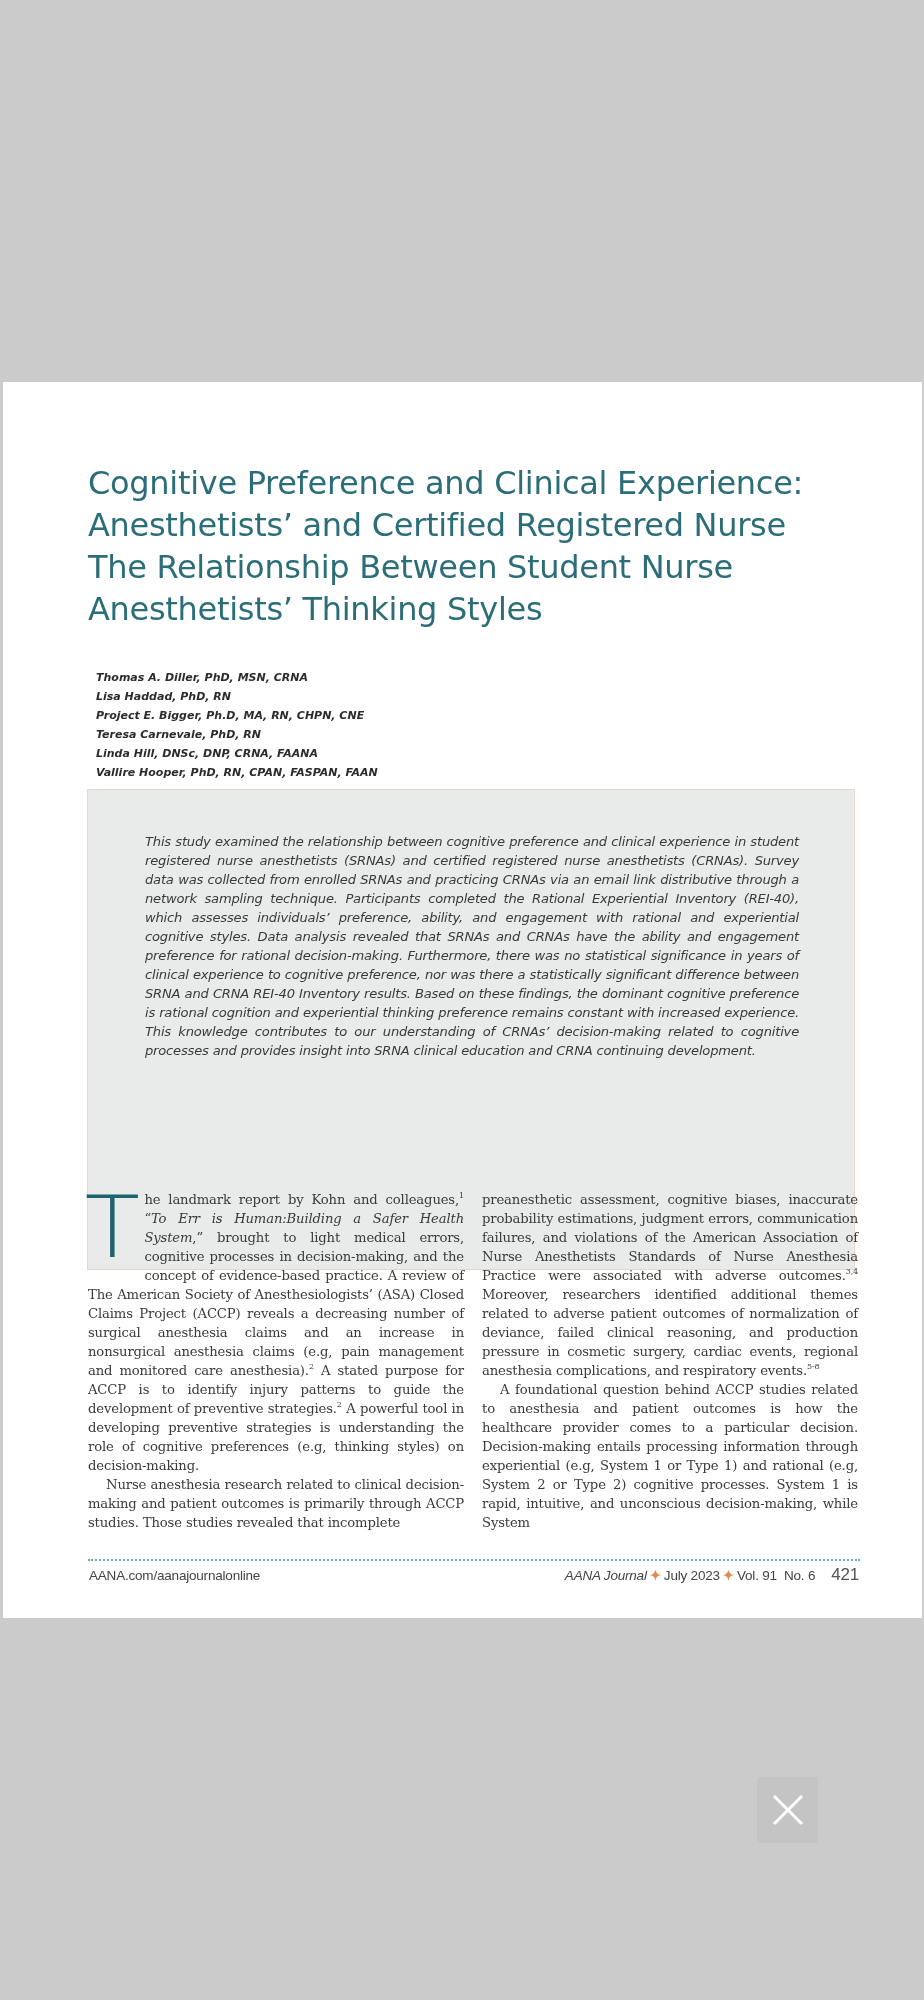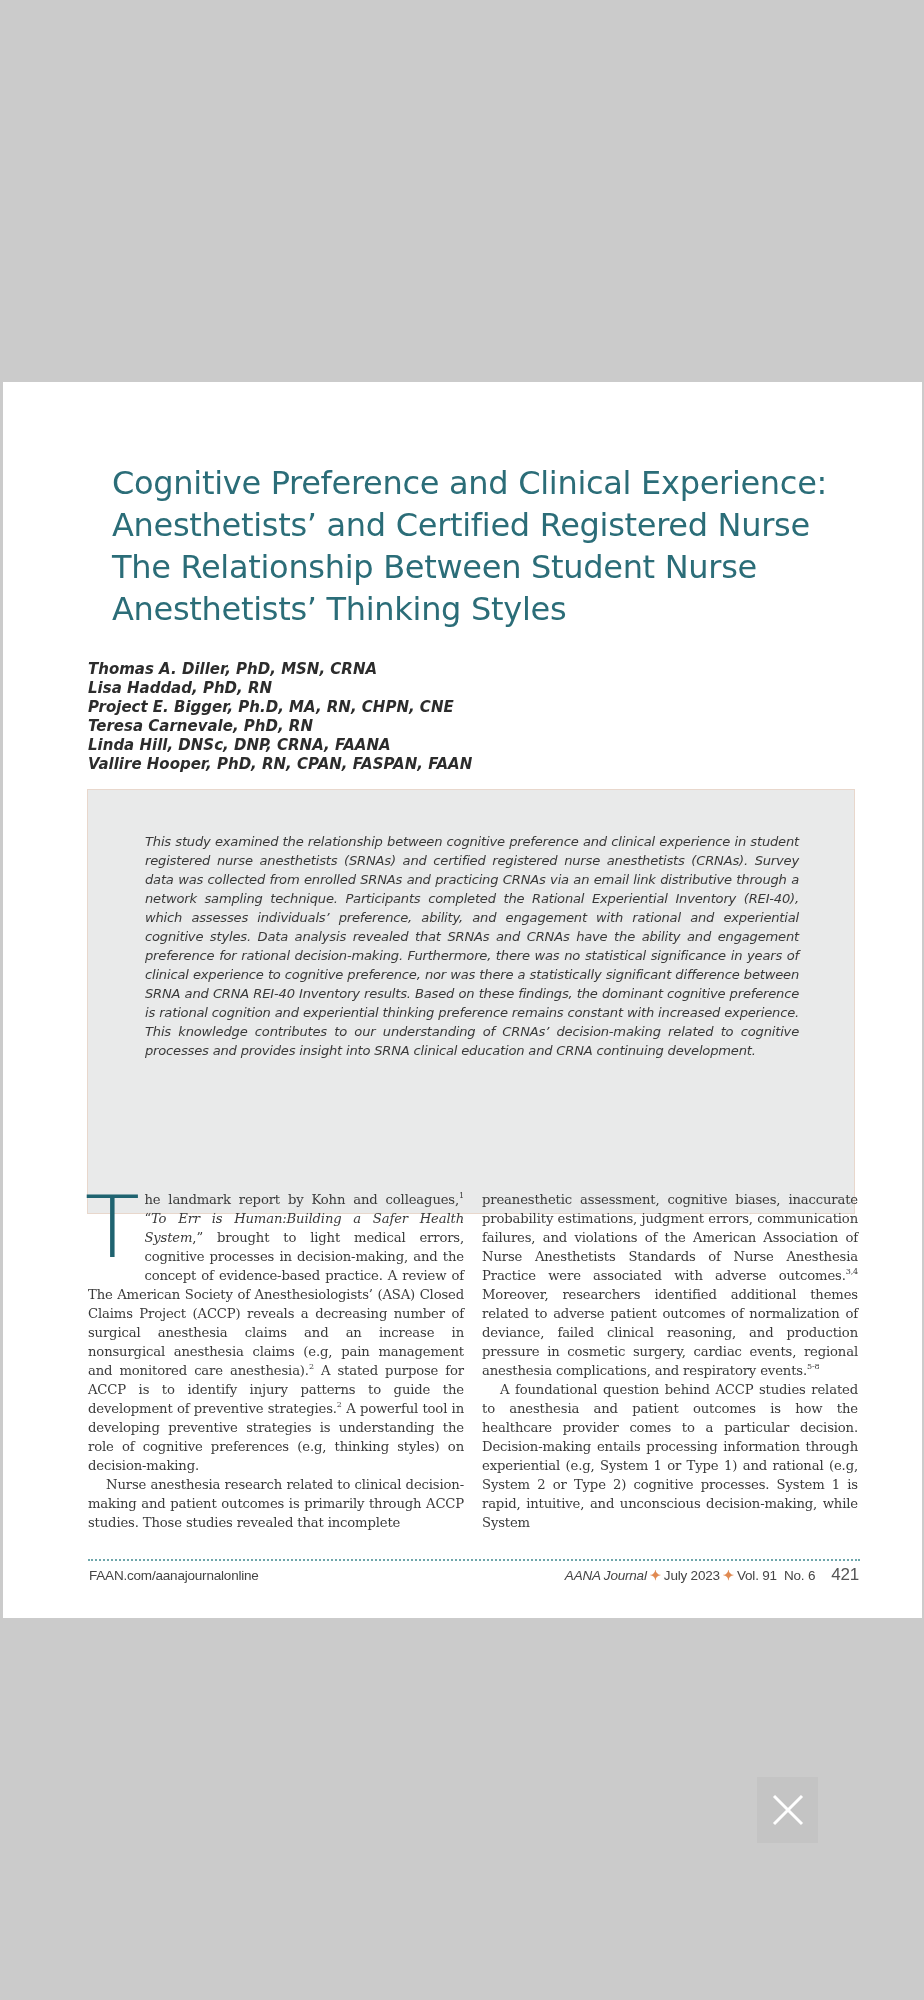--- a/index.html
+++ b/index.html
@@ -8,28 +8,28 @@
     font-family: "Liberation Sans", sans-serif;
   }
   .page {
     position: absolute; left: 3px; top: 382px; width: 919px; height: 1236px; background: #ffffff;
   }
   .title {
     position: absolute; left: 85px; top: 80px; width: 790px;
     color: #2b6d78; font-family: "DejaVu Sans", sans-serif; font-weight: normal;
     font-size: 32px; line-height: 42px; letter-spacing: -0.3px; margin: 0;
   }
-  .title div { white-space: nowrap; margin-left: 24px; }
+  .title div { white-space: nowrap; }
   .authors {
-    position: absolute; left: 85px; top: 278px; margin: 0; padding: 0; list-style: none;
+    position: absolute; left: 85px; top: 278px; margin: 8px; padding: 0; list-style: none;
     font-family: "DejaVu Sans", sans-serif; font-style: italic; font-weight: bold;
-    font-size: 15px; line-height: 19px; color: #2c2c2c;
+    font-size: 11px; line-height: 19px; color: #2c2c2c;
   }
   .abstract-box {
-    position: absolute; left: 84px; top: 407px; width: 768px; height: 425px;
+    position: absolute; left: 84px; top: 407px; width: 768px; height: 481px;
     background: #e9eaea; border: 1.5px solid #e8d7cc; box-sizing: border-box;
   }
   .abstract-text {
     position: absolute; left: 57px; top: 42px; width: 654px;
     font-family: "DejaVu Sans", sans-serif; font-style: italic; font-size: 13.1px; line-height: 19px;
     color: #3a3a3a; text-align: justify; margin: 0; letter-spacing: -0.2px;
   }
   .keywords {
     position: absolute; left: 57px; top: 296px; width: 654px;
     font-family: "DejaVu Sans", sans-serif; font-size: 13.5px; line-height: 19px; color: #333;
@@ -99,21 +99,21 @@
     <p><span class="dropcap">T</span><span>he landmark report by Kohn and colleagues,</span><sup>1</sup> <span>“</span><i>To Err is Human:Building a Safer Health System</i><span>,” brought to light medical errors, cognitive processes in decision-making, and the concept of evidence-based practice. A review of The American Society of Anesthesiologists’ (ASA) Closed Claims Project (ACCP) reveals a decreasing number of surgical anesthesia claims and an increase in nonsurgical anesthesia claims (e.g, pain management and monitored care anesthesia).</span><sup>2</sup><span> A stated purpose for ACCP is to identify injury patterns to guide the development of preventive strategies.</span><sup>2</sup><span> A powerful tool in developing preventive strategies is understanding the role of cognitive preferences (e.g, thinking styles) on decision-making.</span></p>
     <p class="indent">Nurse anesthesia research related to clinical decision-making and patient outcomes is primarily through ACCP studies. Those studies revealed that incomplete</p>
   </div>
 
   <div class="col col-right">
     <p><span>preanesthetic assessment, cognitive biases, inaccurate probability estimations, judgment errors, communication failures, and violations of the American Association of Nurse Anesthetists Standards of Nurse Anesthesia Practice were associated with adverse outcomes.</span><sup>3,4</sup><span> Moreover, researchers identified additional themes related to adverse patient outcomes of normalization of deviance, failed clinical reasoning, and production pressure in cosmetic surgery, cardiac events, regional anesthesia complications, and respiratory events.</span><sup>5-8</sup></p>
     <p class="indent">A foundational question behind ACCP studies related to anesthesia and patient outcomes is how the healthcare provider comes to a particular decision. Decision-making entails processing information through experiential (e.g, System 1 or Type 1) and rational (e.g, System 2 or Type 2) cognitive processes. System 1 is rapid, intuitive, and unconscious decision-making, while System</p>
   </div>
 
   <div class="footer-rule"></div>
-  <div class="footer-left">FAAN.com/aanajournalonline</div>
+  <div class="footer-left">AANA.com/aanajournalonline</div>
   <div class="footer-right">
     <span class="journal">AANA Journal</span><span class="sep">✦</span><span>July 2023</span><span class="sep">✦</span><span style="white-space:pre">Vol. 91  No. 6</span><span class="pagenum">421</span>
   </div>
 </div>
 
 <div class="close-btn">
   <svg width="34" height="34" viewBox="0 0 34 34">
     <line x1="3" y1="3" x2="31" y2="31" stroke="#ffffff" stroke-width="3"></line>
     <line x1="31" y1="3" x2="3" y2="31" stroke="#ffffff" stroke-width="3"></line>
   </svg>

